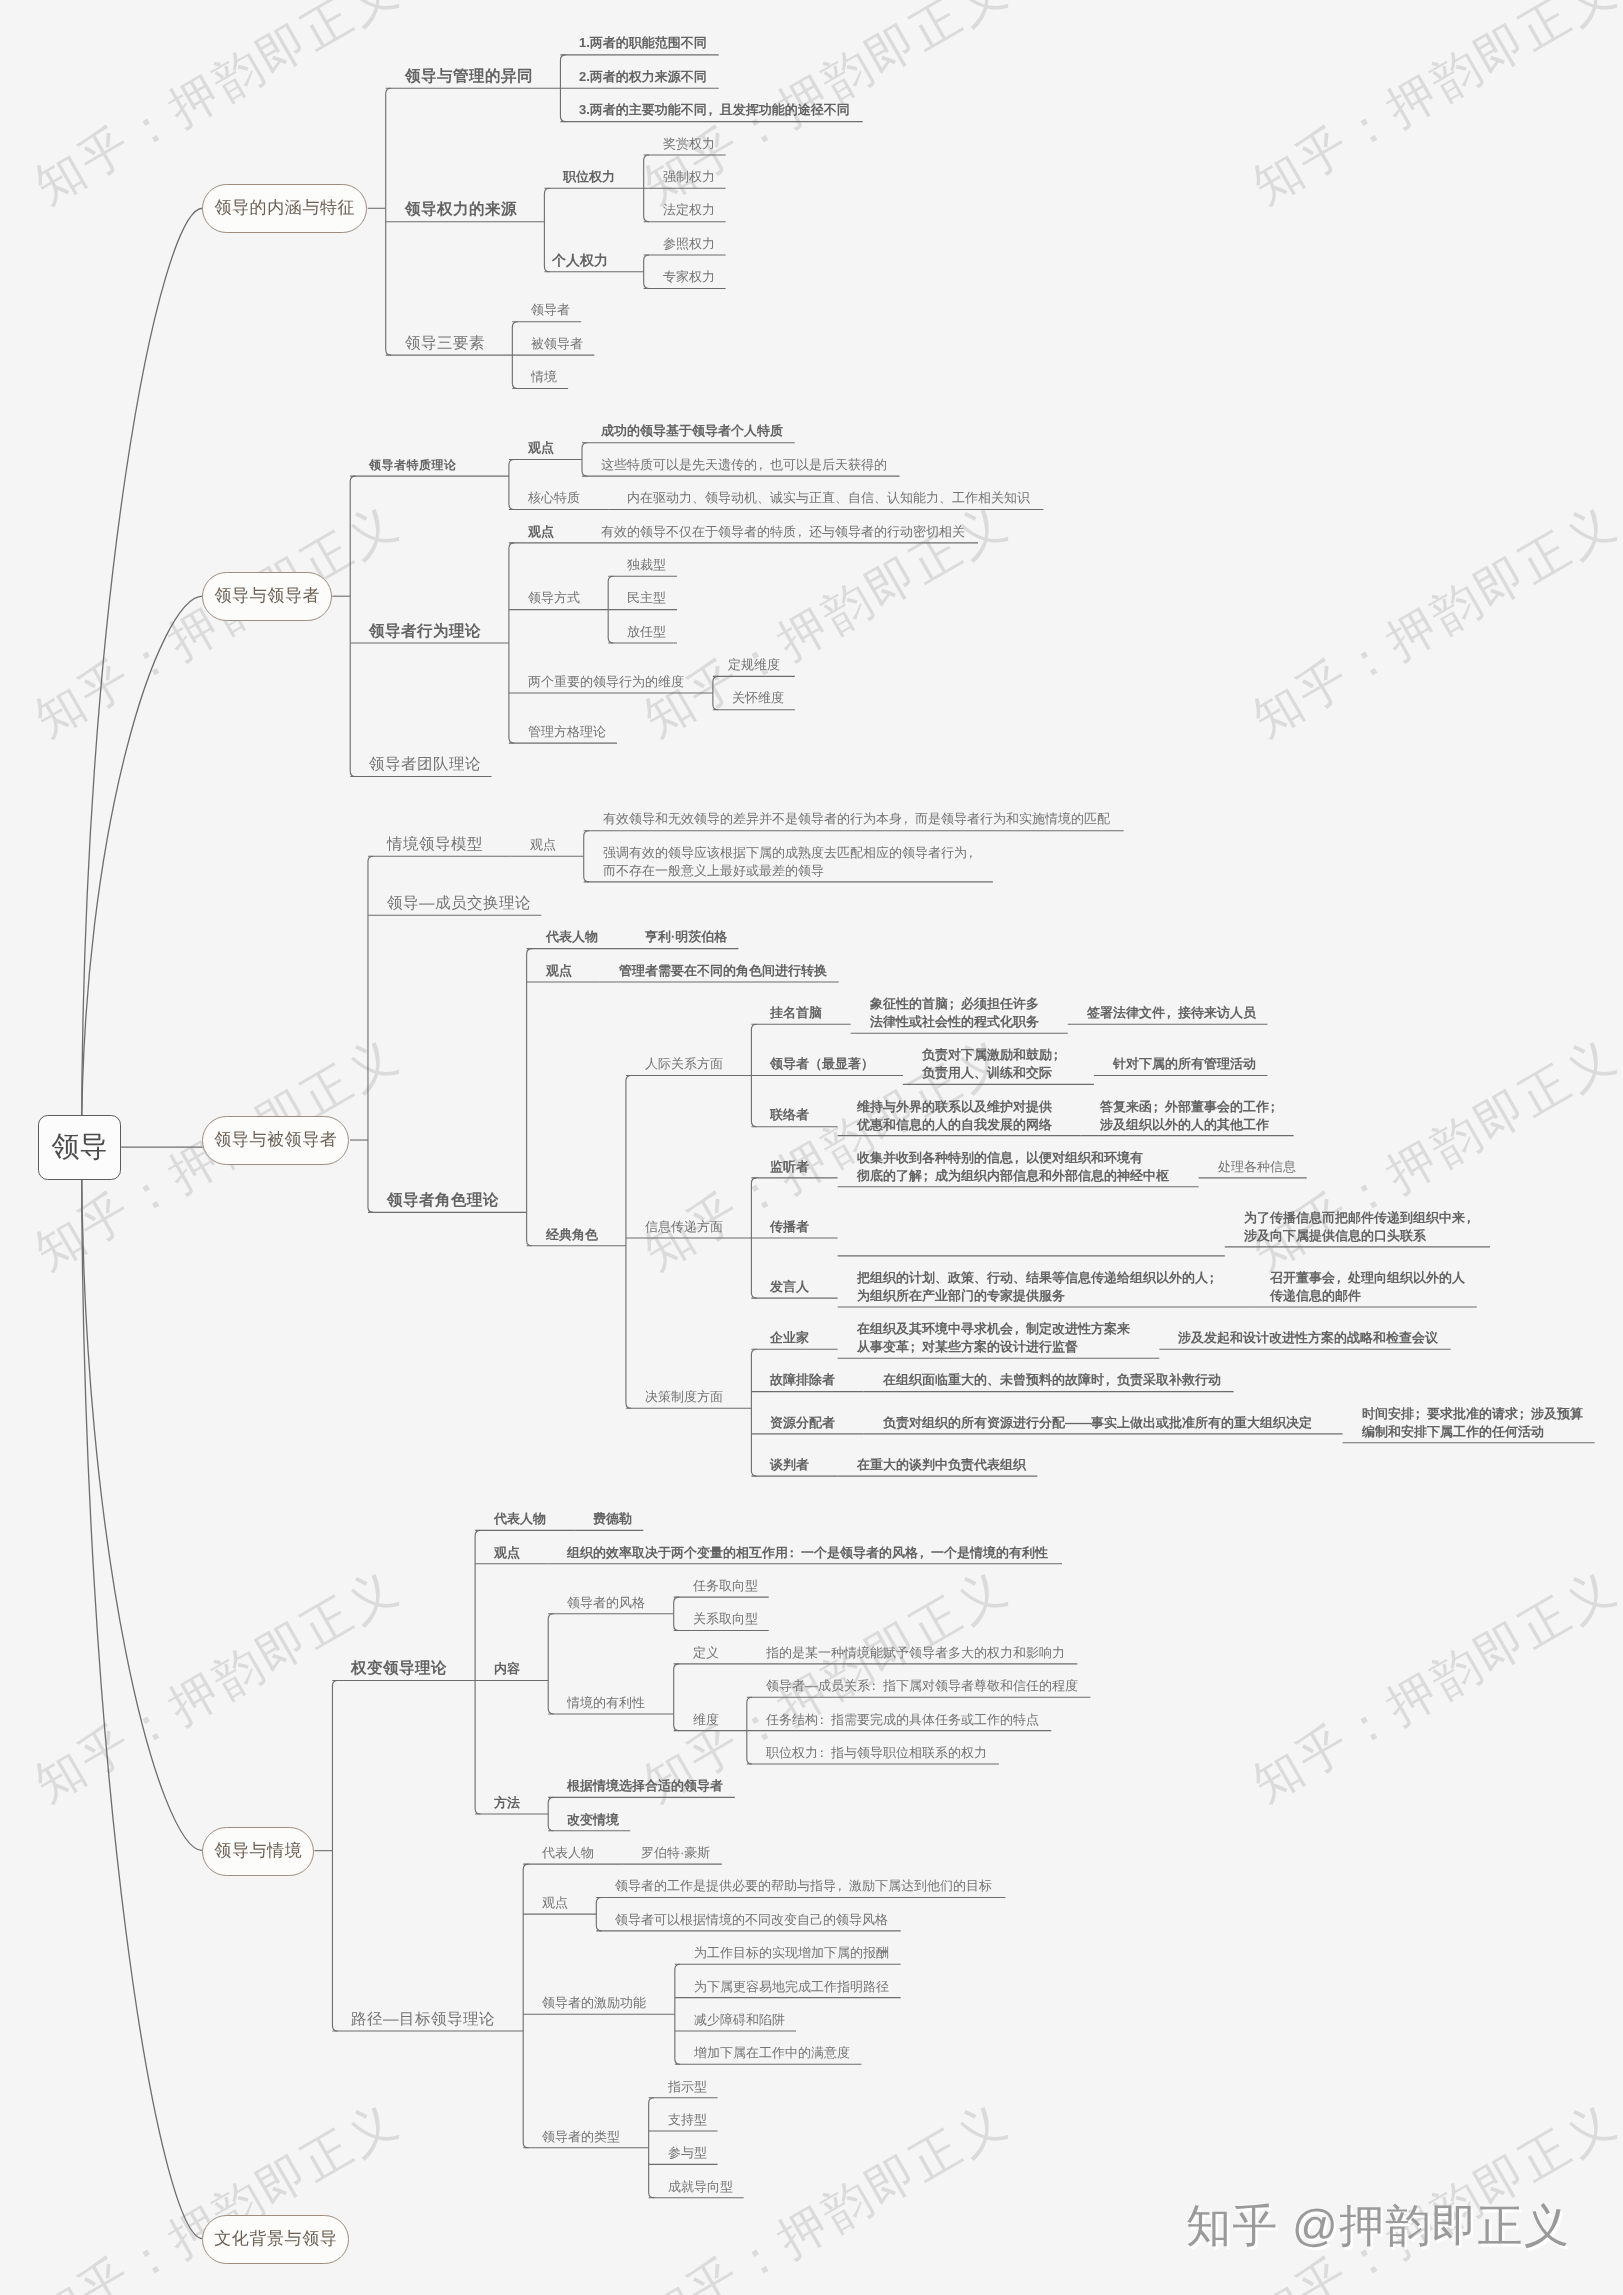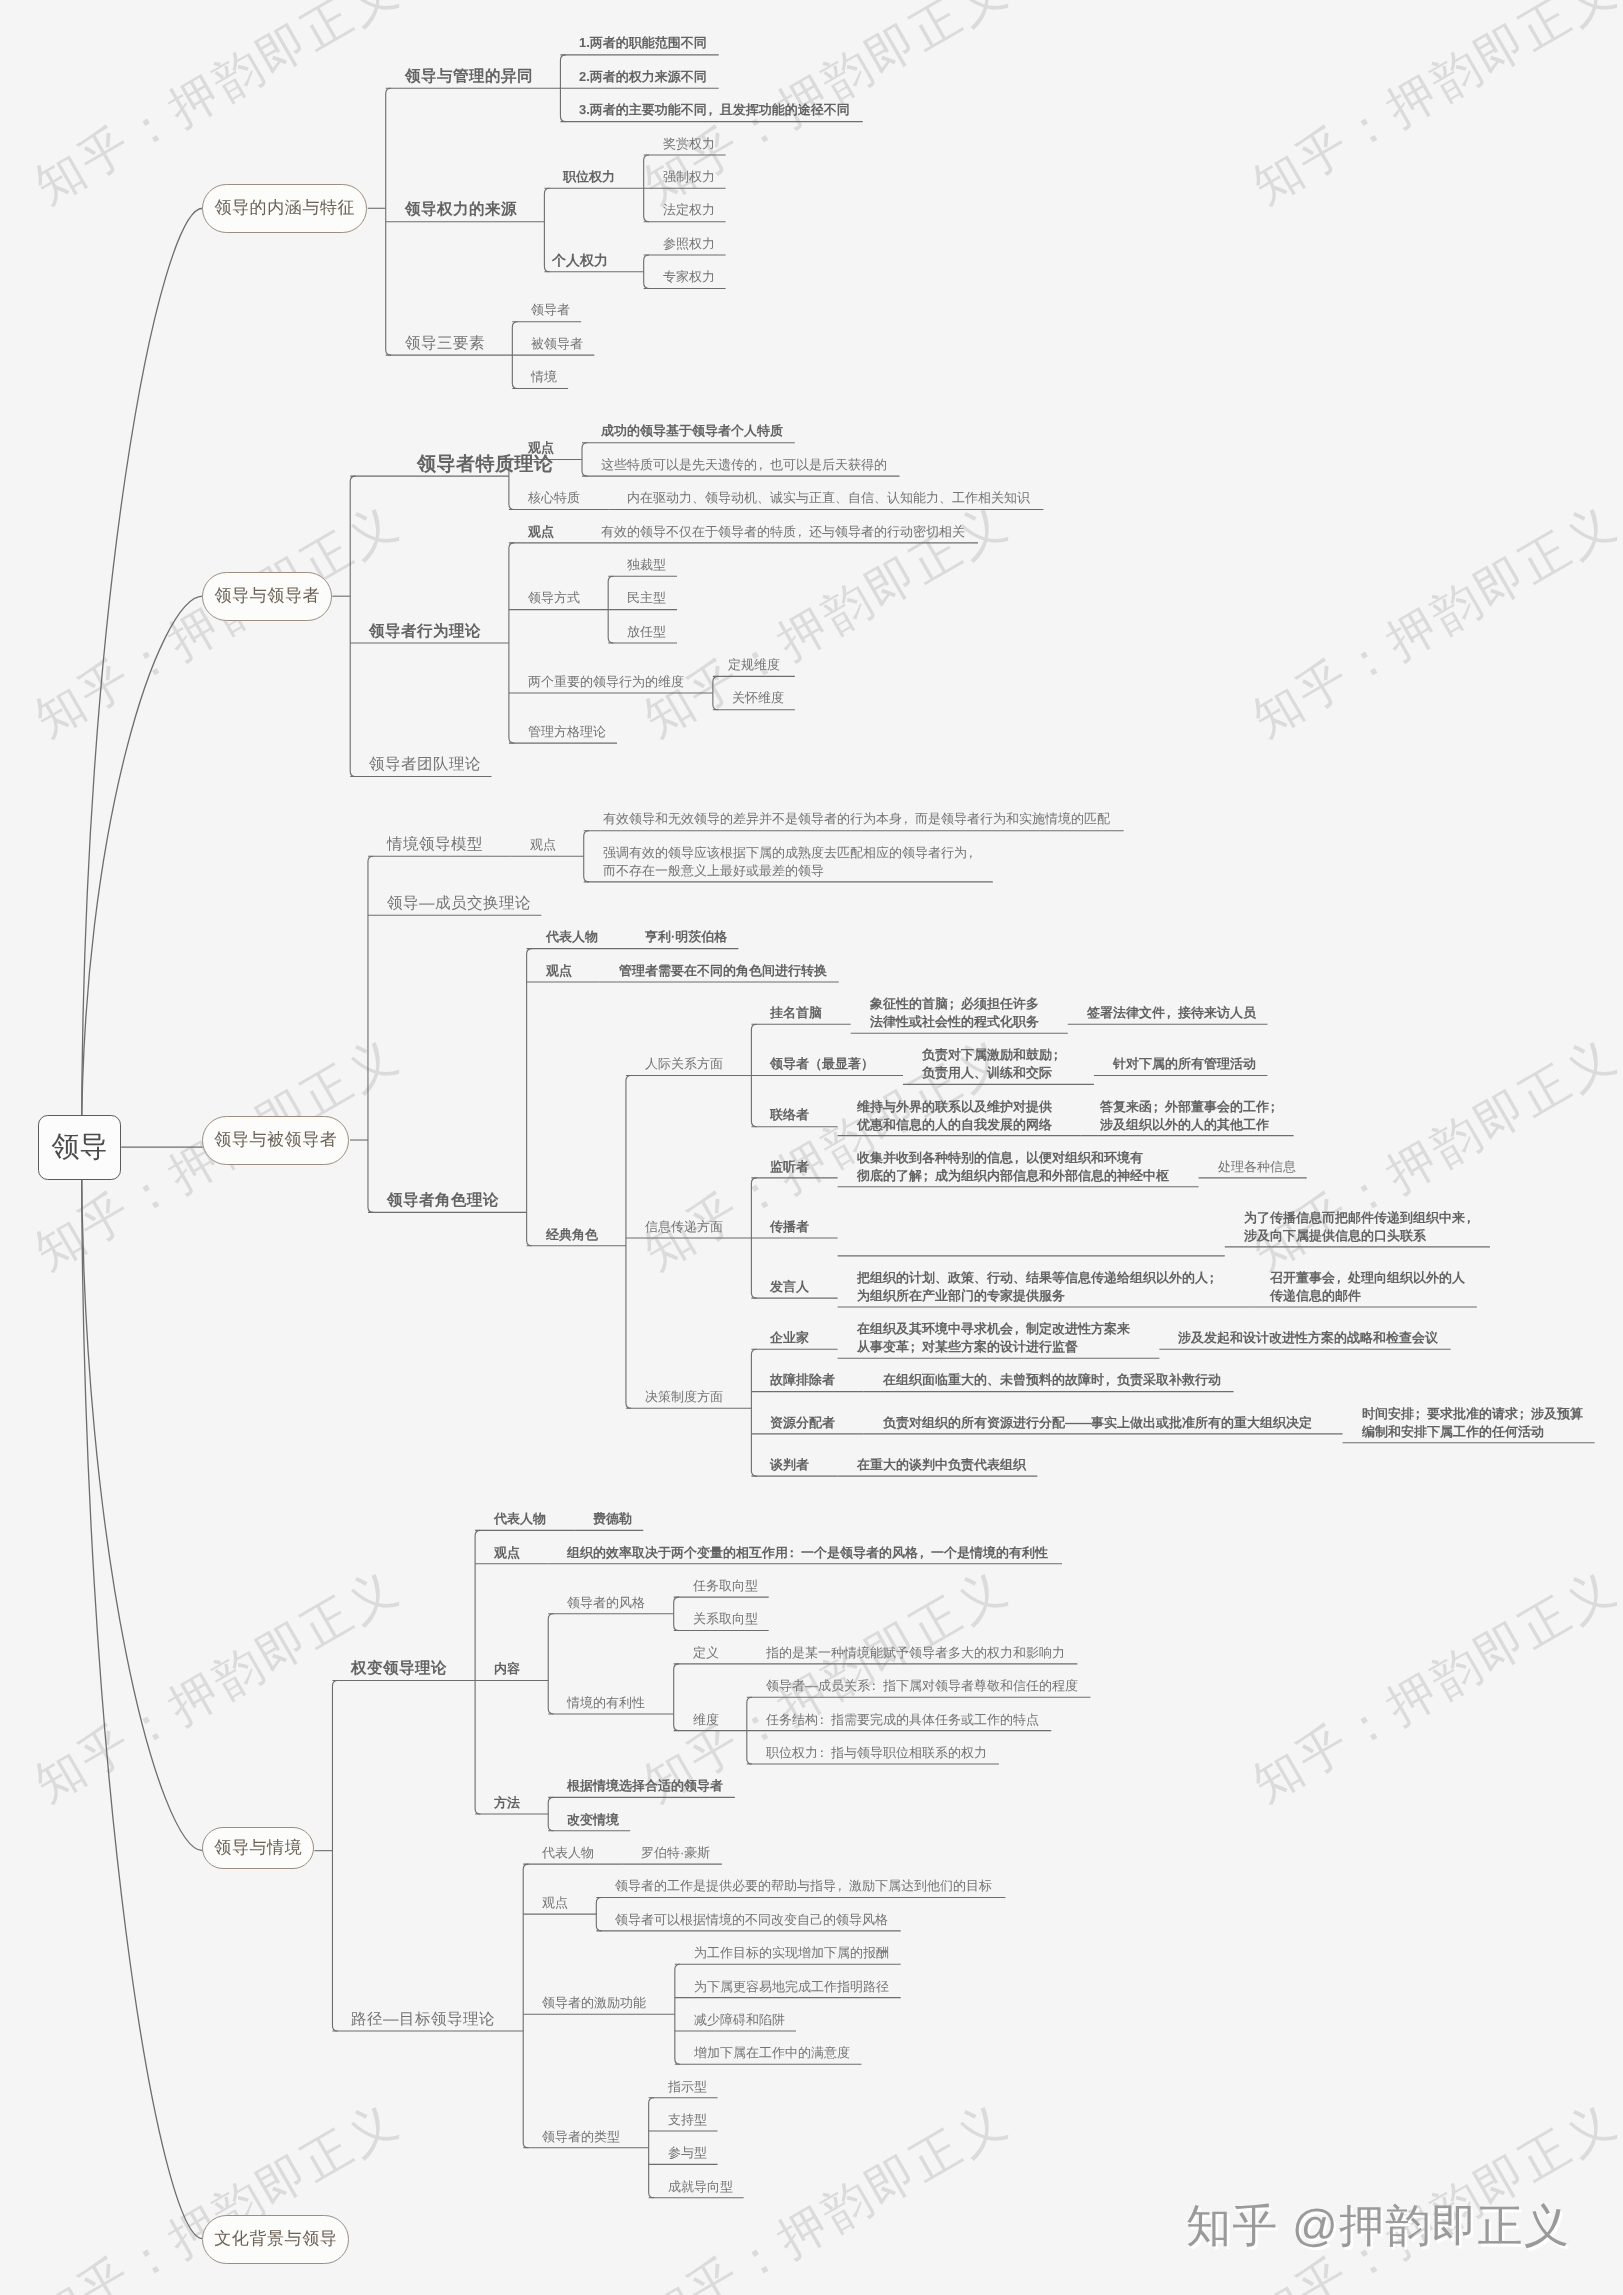--- a/index.html
+++ b/index.html
@@ -209,21 +209,21 @@
     <div class="nd" style="font-size: 13px; letter-spacing: 0px; line-height: 18px; left: 663px; top: 135px;">奖赏权力</div>
     <div class="nd" style="font-size: 13px; letter-spacing: 0px; line-height: 18px; left: 663px; top: 168px;">强制权力</div>
     <div class="nd" style="font-size: 13px; letter-spacing: 0px; line-height: 18px; left: 663px; top: 201px;">法定权力</div>
     <div class="nd b" style="font-size: 14px; letter-spacing: 0px; line-height: 18px; left: 552px; top: 251px;">个人权力</div>
     <div class="nd" style="font-size: 13px; letter-spacing: 0px; line-height: 18px; left: 663px; top: 235px;">参照权力</div>
     <div class="nd" style="font-size: 13px; letter-spacing: 0px; line-height: 18px; left: 663px; top: 268px;">专家权力</div>
     <div class="nd" style="font-size: 15.5px; letter-spacing: 0.5px; line-height: 18px; left: 405px; top: 335px;">领导三要素</div>
     <div class="nd" style="font-size: 13px; letter-spacing: 0px; line-height: 18px; left: 531px; top: 301px;">领导者</div>
     <div class="nd" style="font-size: 13px; letter-spacing: 0px; line-height: 18px; left: 531px; top: 335px;">被领导者</div>
     <div class="nd" style="font-size: 13px; letter-spacing: 0px; line-height: 18px; left: 531px; top: 368px;">情境</div>
-    <div class="nd b" style="font-size: 19px; letter-spacing: 0.5px; line-height: 18px; left: 369px; top: 456px; margin-left: 48px;">领导者特质理论</div>
+    <div class="nd b" style="font-size: 12px; letter-spacing: 0.5px; line-height: 18px; left: 369px; top: 456px;">领导者特质理论</div>
     <div class="nd b" style="font-size: 13px; letter-spacing: 0px; line-height: 18px; left: 528px; top: 439px;">观点</div>
     <div class="nd b" style="font-size: 13px; letter-spacing: 0px; line-height: 18px; left: 601px; top: 422px;">成功的领导基于领导者个人特质</div>
     <div class="nd" style="font-size: 13px; letter-spacing: 0px; line-height: 18px; left: 601px; top: 456px;">这些特质可以是先天遗传的<i class="pn">，</i>也可以是后天获得的</div>
     <div class="nd" style="font-size: 13px; letter-spacing: 0px; line-height: 18px; left: 528px; top: 489px;">核心特质</div>
     <div class="nd" style="font-size: 13px; letter-spacing: 0px; line-height: 18px; left: 627px; top: 489px;">内在驱动力、领导动机、诚实与正直、自信、认知能力、工作相关知识</div>
     <div class="nd b" style="font-size: 15.5px; letter-spacing: 0.5px; line-height: 18px; left: 369px; top: 623px;">领导者行为理论</div>
     <div class="nd b" style="font-size: 13px; letter-spacing: 0px; line-height: 18px; left: 528px; top: 523px;">观点</div>
     <div class="nd" style="font-size: 13px; letter-spacing: 0px; line-height: 18px; left: 601px; top: 523px;">有效的领导不仅在于领导者的特质<i class="pn">，</i>还与领导者的行动密切相关</div>
     <div class="nd" style="font-size: 13px; letter-spacing: 0px; line-height: 18px; left: 528px; top: 589px;">领导方式</div>
     <div class="nd" style="font-size: 13px; letter-spacing: 0px; line-height: 18px; left: 627px; top: 556px;">独裁型</div>
@@ -317,18 +317,18 @@
     <div class="nd" style="font-size: 13px; letter-spacing: 0px; line-height: 18px; left: 694px; top: 2011px;">减少障碍和陷阱</div>
     <div class="nd" style="font-size: 13px; letter-spacing: 0px; line-height: 18px; left: 694px; top: 2044px;">增加下属在工作中的满意度</div>
     <div class="nd" style="font-size: 13px; letter-spacing: 0px; line-height: 18px; left: 542px; top: 2128px;">领导者的类型</div>
     <div class="nd" style="font-size: 13px; letter-spacing: 0px; line-height: 18px; left: 668px; top: 2078px;">指示型</div>
     <div class="nd" style="font-size: 13px; letter-spacing: 0px; line-height: 18px; left: 668px; top: 2111px;">支持型</div>
     <div class="nd" style="font-size: 13px; letter-spacing: 0px; line-height: 18px; left: 668px; top: 2144px;">参与型</div>
     <div class="nd" style="font-size: 13px; letter-spacing: 0px; line-height: 18px; left: 668px; top: 2178px;">成就导向型</div>
     <div class="pill" style="left: 202px; top: 184px; width: 165px; height: 49px; font-size: 17px; letter-spacing: 0.6px; text-indent: 0.6px;">领导的内涵与特征</div>
     <div class="pill" style="left: 202px; top: 572px; width: 130px; height: 49px; font-size: 17px; letter-spacing: 0.6px; text-indent: 0.6px;">领导与领导者</div>
     <div class="pill" style="left: 202px; top: 1116px; width: 147px; height: 49px; font-size: 17px; letter-spacing: 0.6px; text-indent: 0.6px;">领导与被领导者</div>
-    <div class="pill" style="left: 202px; top: 1827px; width: 112px; height: 42px; font-size: 17px; letter-spacing: 0.6px; text-indent: 0.6px;">领导与情境</div>
+    <div class="pill" style="left: 202px; top: 1827px; width: 112px; height: 49px; font-size: 17px; letter-spacing: 0.6px; text-indent: 0.6px;">领导与情境</div>
     <div class="pill" style="left: 202px; top: 2215px; width: 147px; height: 49px; font-size: 17px; letter-spacing: 0.6px; text-indent: 0.6px;">文化背景与领导</div>
     <div class="rootbox" style="left: 38px; top: 1115px; width: 83px; height: 65px; font-size: 28px;">领导</div>
   </div>
 <div id="brand">知乎 @押韵即正义</div>
 
 
 </body></html>

